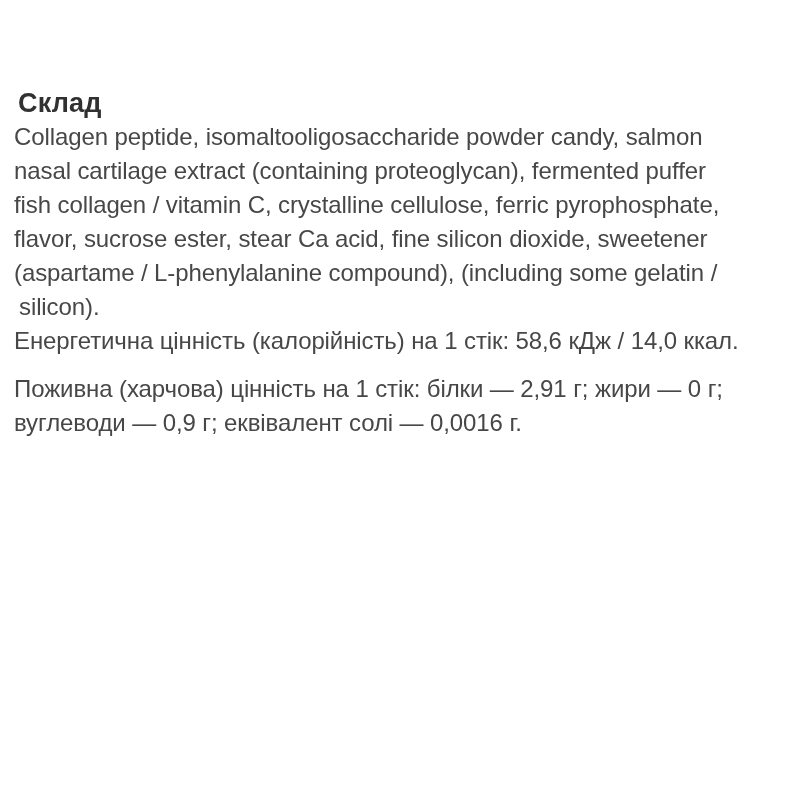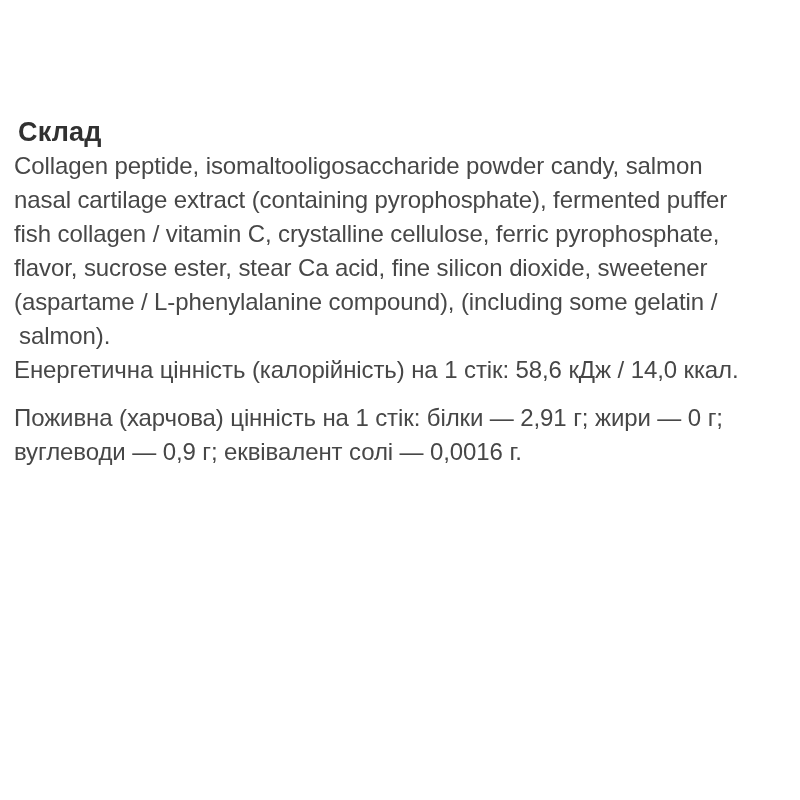--- a/index.html
+++ b/index.html
@@ -8,21 +8,21 @@
   }
   body {
     width: 800px;
     height: 800px;
     background: #ffffff;
     font-family: "Liberation Sans", "DejaVu Sans", sans-serif;
     color: #474747;
     overflow: hidden;
   }
   .content {
-    padding: 115px 10px 0 14px;
+    padding: 86px 10px 0 14px;
     width: 776px;
     box-sizing: border-box;
   }
   .heading {
     margin: 0;
     padding-left: 4px;
     font-size: 27px;
     line-height: 34px;
     font-weight: 600;
     color: #313131;
@@ -44,25 +44,25 @@
 </style>
 </head>
 <body>
 
 <main class="content">
 
   <h2 class="heading">Склад</h2>
 
   <div>
     <div class="line">Collagen peptide, isomaltooligosaccharide powder candy, salmon</div>
-    <div class="line">nasal cartilage extract (containing pyrophosphate), fermented puffer</div>
+    <div class="line">nasal cartilage extract (containing proteoglycan), fermented puffer</div>
     <div class="line">fish collagen / vitamin C, crystalline cellulose, ferric pyrophosphate,</div>
     <div class="line">flavor, sucrose ester, stear Ca acid, fine silicon dioxide, sweetener</div>
     <div class="line">(aspartame / L-phenylalanine compound), (including some gelatin /</div>
-    <div class="line line-indent">salmon).</div>
+    <div class="line line-indent">silicon).</div>
   </div>
 
   <div class="line">Енергетична цінність (калорійність) на 1 стік: 58,6 кДж / 14,0 ккал.</div>
 
   <div class="para-gap">
     <div class="line">Поживна (харчова) цінність на 1 стік: білки — 2,91 г; жири — 0 г;</div>
     <div class="line">вуглеводи — 0,9 г; еквівалент солі — 0,0016 г.</div>
   </div>
 
 

